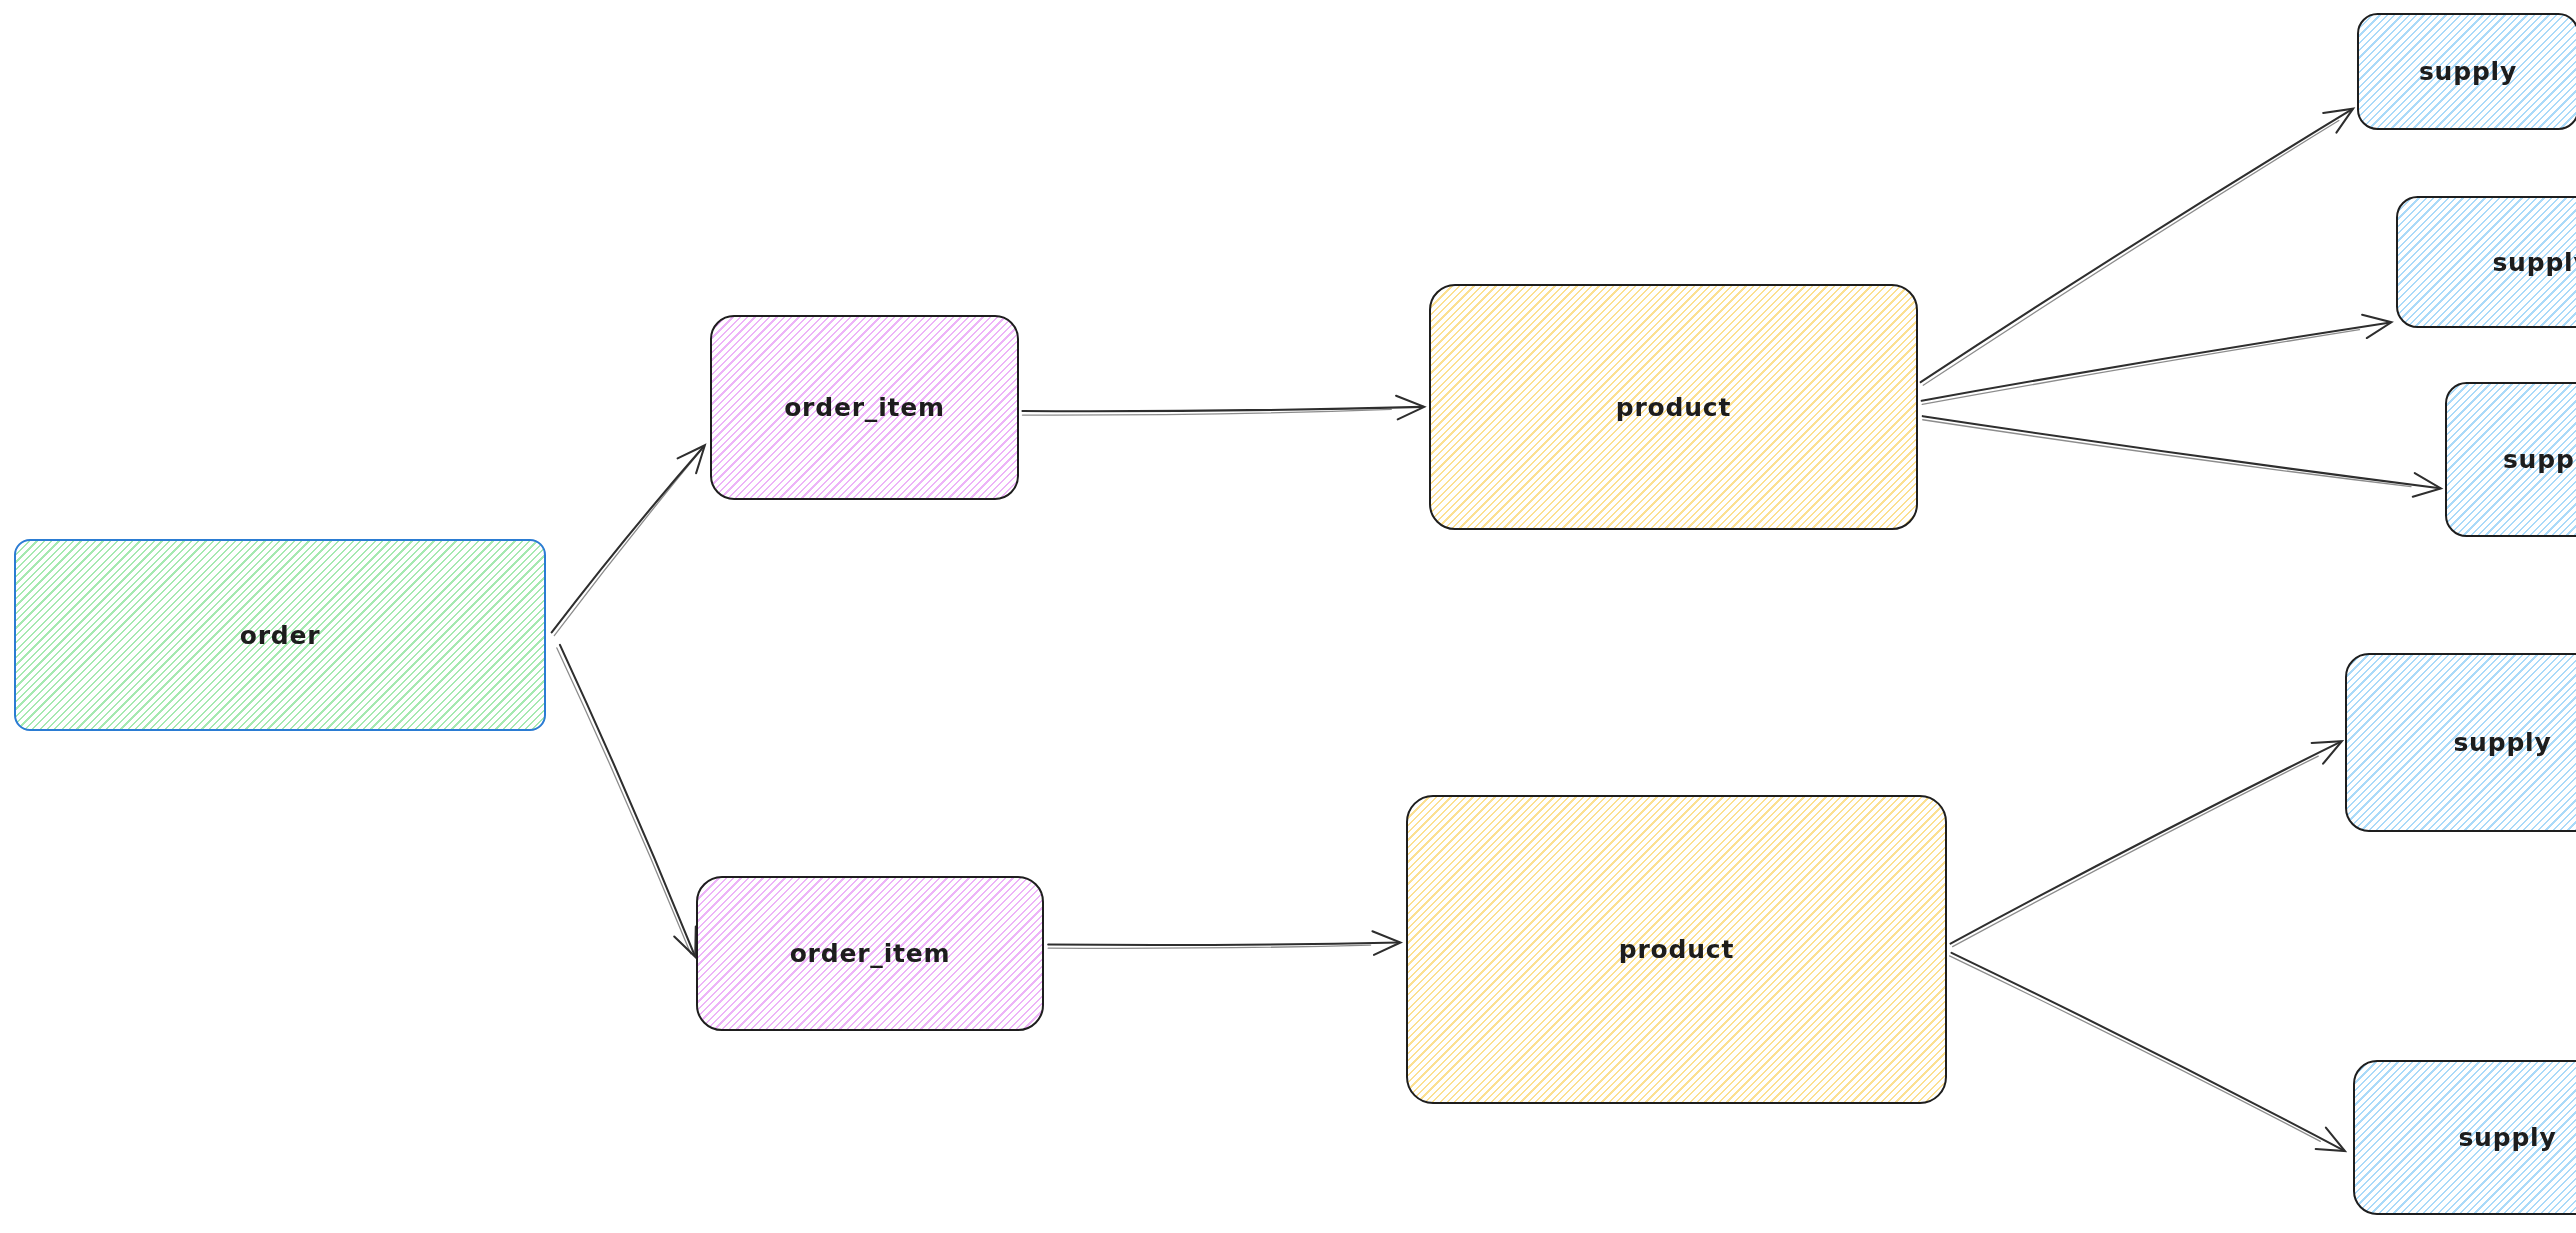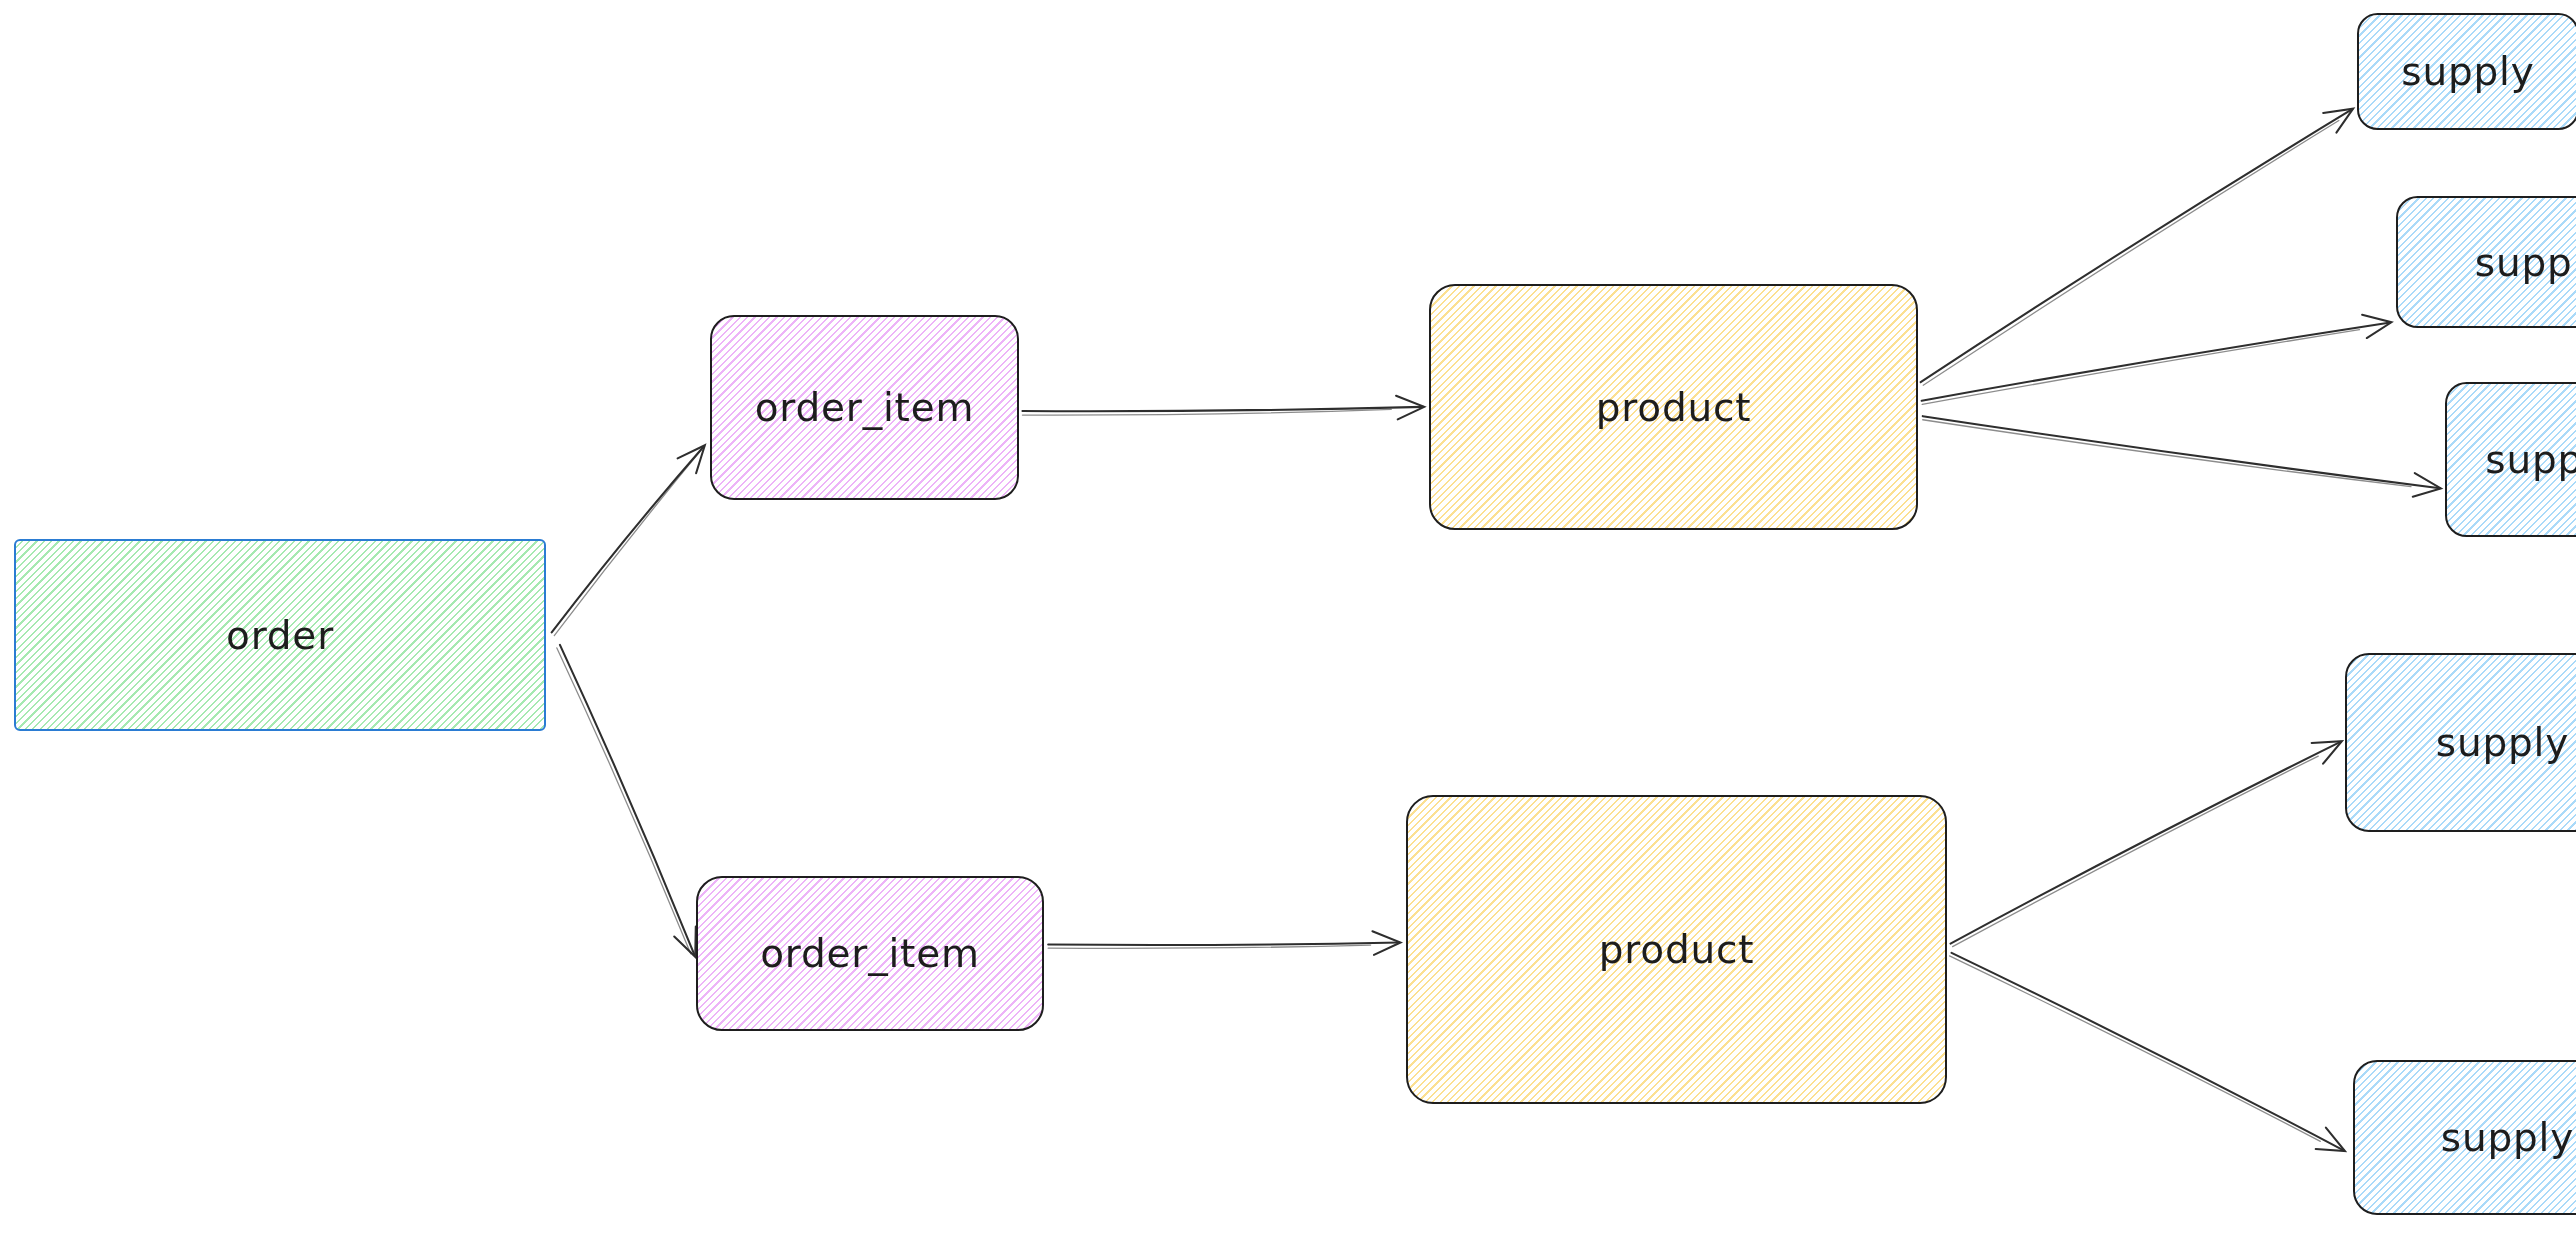--- a/index.html
+++ b/index.html
@@ -27,29 +27,29 @@
       transparent 0px,
       transparent 3.6px,
       var(--hatch) 3.6px,
       var(--hatch) 5.2px
     );
     display: flex;
     align-items: center;
     justify-content: center;
   }
   .lbl {
-    font-size: 39px;
-    font-weight: 400;
+    font-size: 25px;
+    font-weight: 700;
     letter-spacing: 0.8px;
     color: #1d1d1d;
     white-space: nowrap;
     user-select: none;
   }
   
-  #node-order        { left: 14px;   top: 539px; width: 532px; height: 192px; --stroke:#2b7cd3; --hatch:#a6e9b1; border-radius: 6px; border-width: 2.6px; }
+  #node-order        { left: 14px;   top: 539px; width: 532px; height: 192px; --stroke:#2b7cd3; --hatch:#a6e9b1; border-radius: 16px; border-width: 2.6px; }
   #node-order-item-1 { left: 710px; top: 315px;  width: 309px;  height: 185px; --stroke:#1e1e1e; --hatch:#edb4f8; border-radius: 24px; }
   #node-order-item-2 { left: 696px; top: 876px; width: 348px;  height: 155px; --stroke:#1e1e1e; --hatch:#edb4f8; border-radius: 26px; }
   #node-product-1    { left: 1429px; top: 284px;  width: 489px;  height: 246px; --stroke:#1e1e1e; --hatch:#fce092; border-radius: 26px; }
   #node-product-2    { left: 1406px; top: 795px; width: 541px; height: 309px; --stroke:#1e1e1e; --hatch:#fce092; border-radius: 27px; }
   #node-supply-1     { left: 2357px; top: 13px;   width: 222px;  height: 117px; --stroke:#1e1e1e; --hatch:#aadaf9; border-radius: 20.6px; }
   #node-supply-2     { left: 2396px; top: 196px;  width: 291px;  height: 132px; --stroke:#1e1e1e; --hatch:#aadaf9; border-radius: 21.6px; }
   #node-supply-3     { left: 2445px; top: 382px;  width: 214px;  height: 155px; --stroke:#1e1e1e; --hatch:#aadaf9; border-radius: 21.6px; }
   #node-supply-4     { left: 2345px; top: 653px; width: 315px;  height: 179px; --stroke:#1e1e1e; --hatch:#aadaf9; border-radius: 24px; }
   #node-supply-5     { left: 2353px; top: 1060px; width: 309px;  height: 155px; --stroke:#1e1e1e; --hatch:#aadaf9; border-radius: 24px; }
 

